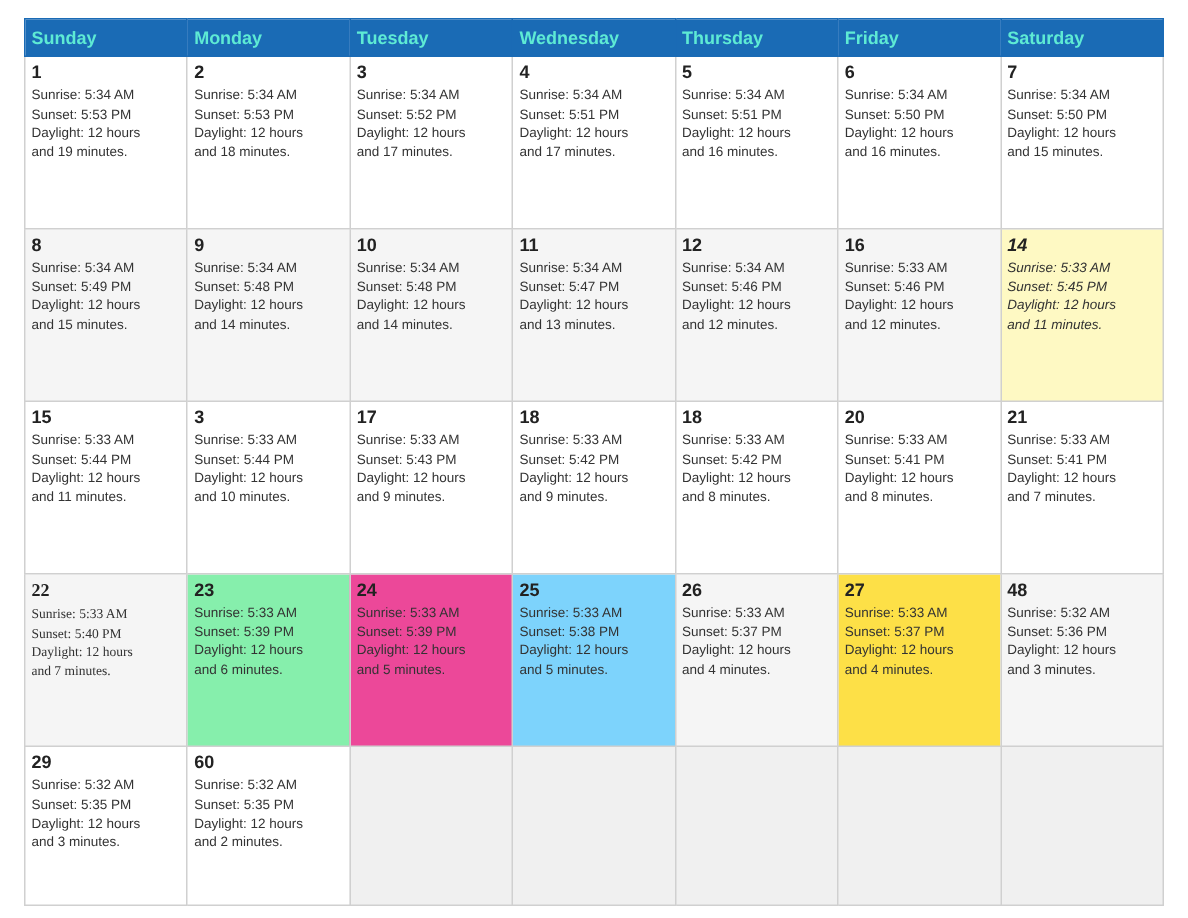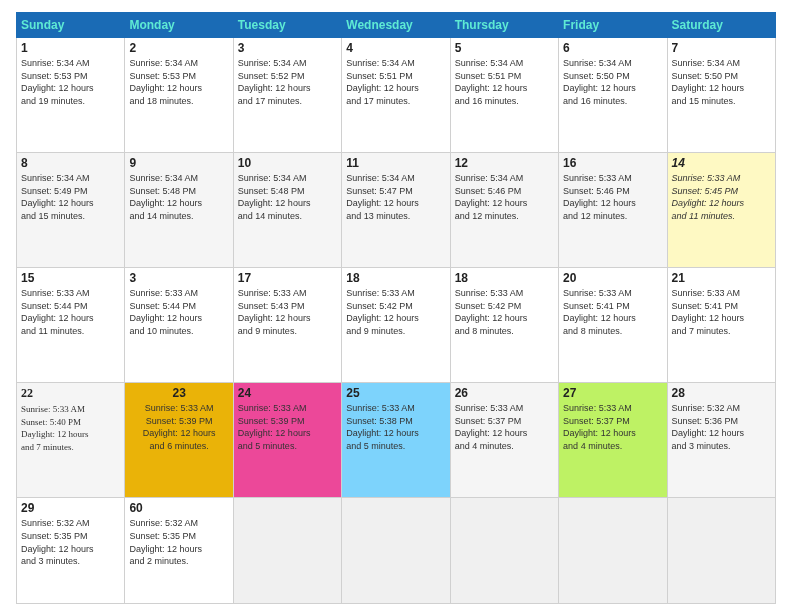--- a/index.html
+++ b/index.html
@@ -269,21 +269,21 @@
           </td>
         </tr>
         <tr>
           <td style="background: rgb(245, 245, 245); font-family: Liberation Serif, serif;">
             <span class="day-num">22</span>
             <div class="day-info" style="white-space: pre-line;">Sunrise: 5:33 AM
 Sunset: 5:40 PM
 Daylight: 12 hours
 and 7 minutes.</div>
           </td>
-          <td style="background: #eab308; text-align: center;">
+          <td style="background: #86efac;">
             <span class="day-num">23</span>
             <div class="day-info" style="white-space: pre-line;">Sunrise: 5:33 AM
 Sunset: 5:39 PM
 Daylight: 12 hours
 and 6 minutes.</div>
           </td>
           <td style="background: #ec4899;">
             <span class="day-num">24</span>
             <div class="day-info" style="white-space: pre-line;">Sunrise: 5:33 AM
 Sunset: 5:39 PM
@@ -297,29 +297,29 @@
 Daylight: 12 hours
 and 5 minutes.</div>
           </td>
           <td style="background: rgb(245, 245, 245); margin-left: 28px;">
             <span class="day-num">26</span>
             <div class="day-info" style="white-space: pre-line;">Sunrise: 5:33 AM
 Sunset: 5:37 PM
 Daylight: 12 hours
 and 4 minutes.</div>
           </td>
-          <td style="background: #bef264;">
+          <td style="background: #fde047;">
             <span class="day-num">27</span>
             <div class="day-info" style="white-space: pre-line;">Sunrise: 5:33 AM
 Sunset: 5:37 PM
 Daylight: 12 hours
 and 4 minutes.</div>
           </td>
           <td style="background: rgb(245, 245, 245);">
-            <span class="day-num">28</span>
+            <span class="day-num">48</span>
             <div class="day-info" style="white-space: pre-line;">Sunrise: 5:32 AM
 Sunset: 5:36 PM
 Daylight: 12 hours
 and 3 minutes.</div>
           </td>
         </tr>
         <tr class="last-row">
           <td>
             <span class="day-num">29</span>
             <div class="day-info" style="white-space: pre-line;">Sunrise: 5:32 AM

